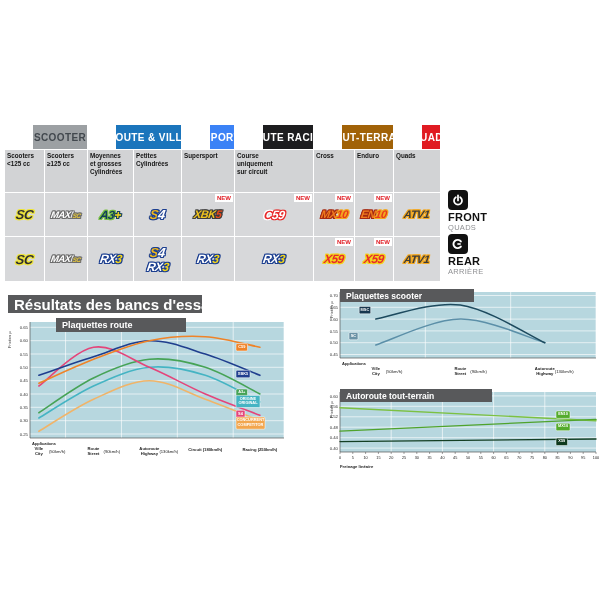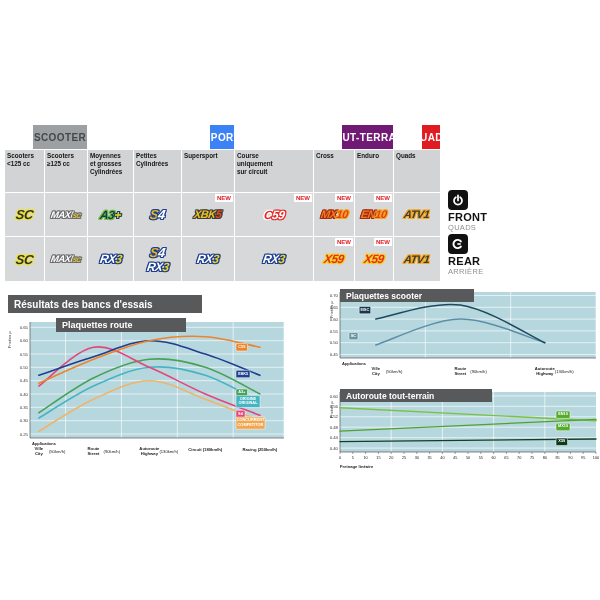--- a/index.html
+++ b/index.html
@@ -20,35 +20,37 @@
   .logo-stack .logo{font-size:10px;}
   .new-badge{position:absolute;top:1px;right:1px;background:#ffffff;color:#e01b22;
     font-size:6px;font-weight:bold;padding:0 2px;line-height:1.35;}
   .pos-block{position:absolute;left:448px;width:70px;}
   .pos-icon{width:20px;height:20px;background:#111;border-radius:4px;display:flex;
     align-items:center;justify-content:center;}
   .pos-label{font-size:11px;font-weight:bold;color:#111;margin-top:1px;letter-spacing:.3px;}
   .pos-sublabel{font-size:7.5px;color:#8f9093;letter-spacing:.3px;}
   .gray-box{position:absolute;background:#58595b;color:#fff;font-weight:bold;display:flex;
     align-items:center;padding:0 6px;z-index:3;white-space:nowrap;}
-  #main-title{left:8px;top:295px;height:18px;font-size:10px;width:182px;}
+  #main-title{left:8px;top:295px;height:18px;font-size:15px;width:182px;}
   #t-route{left:56px;top:318px;height:14px;font-size:9px;width:118px;}
   #t-scooter{left:340px;top:289px;height:13px;font-size:8.5px;width:122px;}
   #t-tt{left:340px;top:389px;height:13px;font-size:8.5px;width:140px;}
   svg.chart{position:absolute;z-index:1;}
 </style>
 </head>
 <body>
 
 <div class="page">
 
   <div class="brand-table">
       <div class="group-header" style="grid-area: 1 / 1 / auto / span 2; background: rgb(156, 160, 163); color: rgb(66, 72, 78);">SCOOTER</div>
+      <div class="group-header" style="grid-area: 1 / 3 / auto / span 2; background: rgb(27, 117, 188); color: rgb(255, 255, 255);">ROUTE &amp; VILLE</div>
       <div class="group-header" style="grid-area: 1 / 5 / auto / span 1; background: #3b82f6; color: rgb(255, 255, 255);">SPORT</div>
-      <div class="group-header" style="grid-area: 1 / 7 / auto / span 2; background: #701a75; color: rgb(255, 255, 255);">TOUT-TERRAIN</div>
+      <div class="group-header" style="grid-area: 1 / 6 / auto / span 1; background: rgb(29, 29, 31); color: rgb(255, 255, 255);">ROUTE RACING</div>
+      <div class="group-header" style="grid-area: 1 / 7 / auto / span 2; background: #a16207; color: rgb(255, 255, 255);">TOUT-TERRAIN</div>
       <div class="group-header" style="grid-area: 1 / 9 / auto / span 1; background: rgb(224, 27, 34); color: rgb(255, 255, 255);">QUADS</div>
       <div class="sub-cell" style="grid-area: 2 / 1;">Scooters
 &lt;125 cc</div>
       <div class="pad-cell" style="grid-area: 3 / 1;">
         <span class="logo" style="font-size: 13px;"><span class="p" style="color: rgb(47, 47, 47); text-shadow: rgb(237, 228, 60) 1px 0px, rgb(237, 228, 60) -1px 0px, rgb(237, 228, 60) 0px 1px, rgb(237, 228, 60) 0px -1px, rgb(237, 228, 60) 1px 1px, rgb(237, 228, 60) -1px -1px, rgb(237, 228, 60) 1px -1px, rgb(237, 228, 60) -1px 1px;">SC</span></span>
       </div>
       <div class="pad-cell" style="grid-area: 4 / 1;">
         <span class="logo" style="font-size: 13px;"><span class="p" style="color: rgb(47, 47, 47); text-shadow: rgb(237, 228, 60) 1px 0px, rgb(237, 228, 60) -1px 0px, rgb(237, 228, 60) 0px 1px, rgb(237, 228, 60) 0px -1px, rgb(237, 228, 60) 1px 1px, rgb(237, 228, 60) -1px -1px, rgb(237, 228, 60) 1px -1px, rgb(237, 228, 60) -1px 1px;">SC</span></span>
       </div>
       <div class="sub-cell" style="grid-area: 2 / 2;">Scooters

